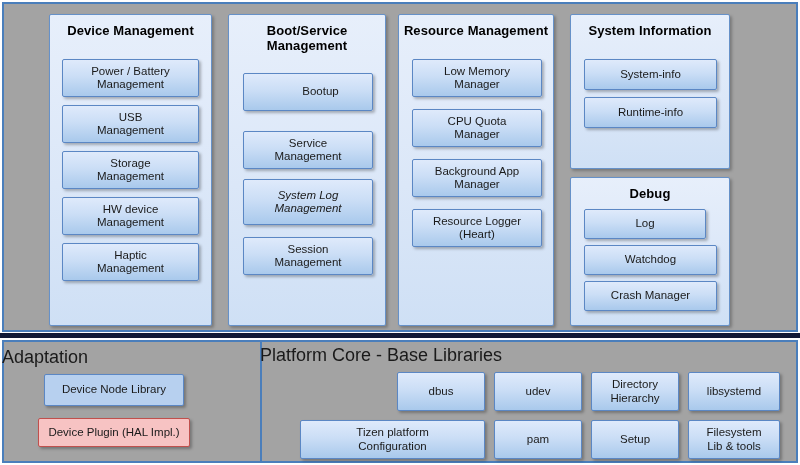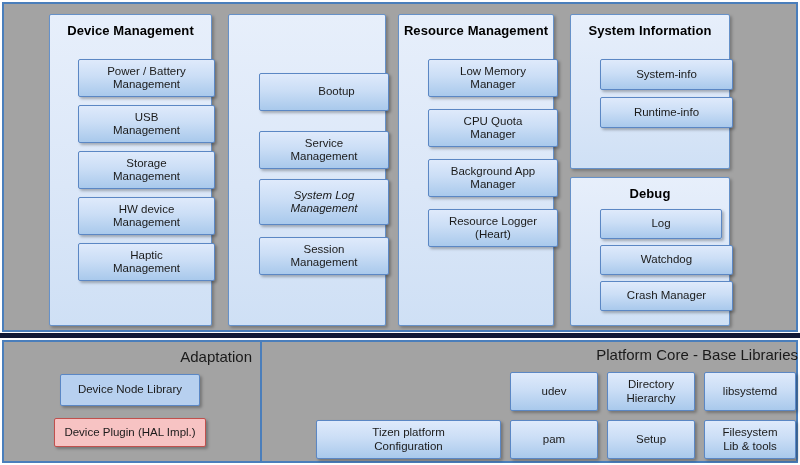--- a/index.html
+++ b/index.html
@@ -79,35 +79,34 @@
     box-shadow: 2px 2px 3px rgba(0,0,0,0.28);
     display: flex;
     align-items: center;
     justify-content: center;
     text-align: center;
     font-size: 11.5px;
     line-height: 13.5px;
     color: #1a1a1a;
     padding: 0 3px;
     white-space: pre-line;
-    margin-left: 16px;
   }
   .leaf.flat {
     background: #b7d0ef;
   }
   .leaf.red {
     background: #f7c3c3;
     border: 1px solid #c0504d;
   }
 
   
   .section-title {
     position: absolute;
-    text-align: right;
-    font-size: 15px;
+    text-align: left;
+    font-size: 18px;
     line-height: 18px;
     color: #1a1a1a;
   }
   #t-adapt { left: 2px;   top: 348px; width: 250px; }
   #t-core  { left: 260px; top: 346px; width: 538px; }
 </style>
 </head>
 <body>
 
 <div id="stage">
@@ -123,20 +122,22 @@
 Management</div>
       <div class="leaf" style="left:12px; top:136px; width:137px; height:38px;">Storage
 Management</div>
       <div class="leaf" style="left:12px; top:182px; width:137px; height:38px;">HW device
 Management</div>
       <div class="leaf" style="left:12px; top:228px; width:137px; height:38px;">Haptic
 Management</div>
     </div>
 
     <div class="group" id="g-boot">
+      <div class="group-title">Boot/Service
+Management</div>
       <div class="leaf" style="left:14px; top:58px; width:130px; height:38px;padding-left:28px;">Bootup</div>
       <div class="leaf" style="left:14px; top:116px; width:130px; height:38px;">Service
 Management</div>
       <div class="leaf" style="left:14px; top:164px; width:130px; height:46px;font-style:italic;">System Log
 Management</div>
       <div class="leaf" style="left:14px; top:222px; width:130px; height:38px;">Session
 Management</div>
     </div>
 
     <div class="group" id="g-res">
@@ -171,20 +172,21 @@
   <div id="divider"></div>
 
   <div class="panel" id="adapt-panel">
     <div class="leaf flat" style="left:40px; top:32px; width:140px; height:32px;">Device Node Library</div>
     <div class="leaf red" style="left:34px; top:76px; width:152px; height:29px;">Device Plugin (HAL Impl.)</div>
   </div>
   <div class="section-title" id="t-adapt">Adaptation</div>
 
   <div class="panel" id="core-panel">
 
+    <div class="leaf" style="left:135px; top:30px; width:88px;  height:39px;">dbus</div>
     <div class="leaf" style="left:232px; top:30px; width:88px;  height:39px;">udev</div>
     <div class="leaf" style="left:329px; top:30px; width:88px;  height:39px;">Directory
 Hierarchy</div>
     <div class="leaf" style="left:426px; top:30px; width:92px;  height:39px;">libsystemd</div>
 
     <div class="leaf" style="left:38px;  top:78px; width:185px; height:39px;">Tizen platform
 Configuration</div>
     <div class="leaf" style="left:232px; top:78px; width:88px;  height:39px;">pam</div>
     <div class="leaf" style="left:329px; top:78px; width:88px;  height:39px;text-align:center;">Setup</div>
     <div class="leaf" style="left:426px; top:78px; width:92px;  height:39px;">Filesystem

